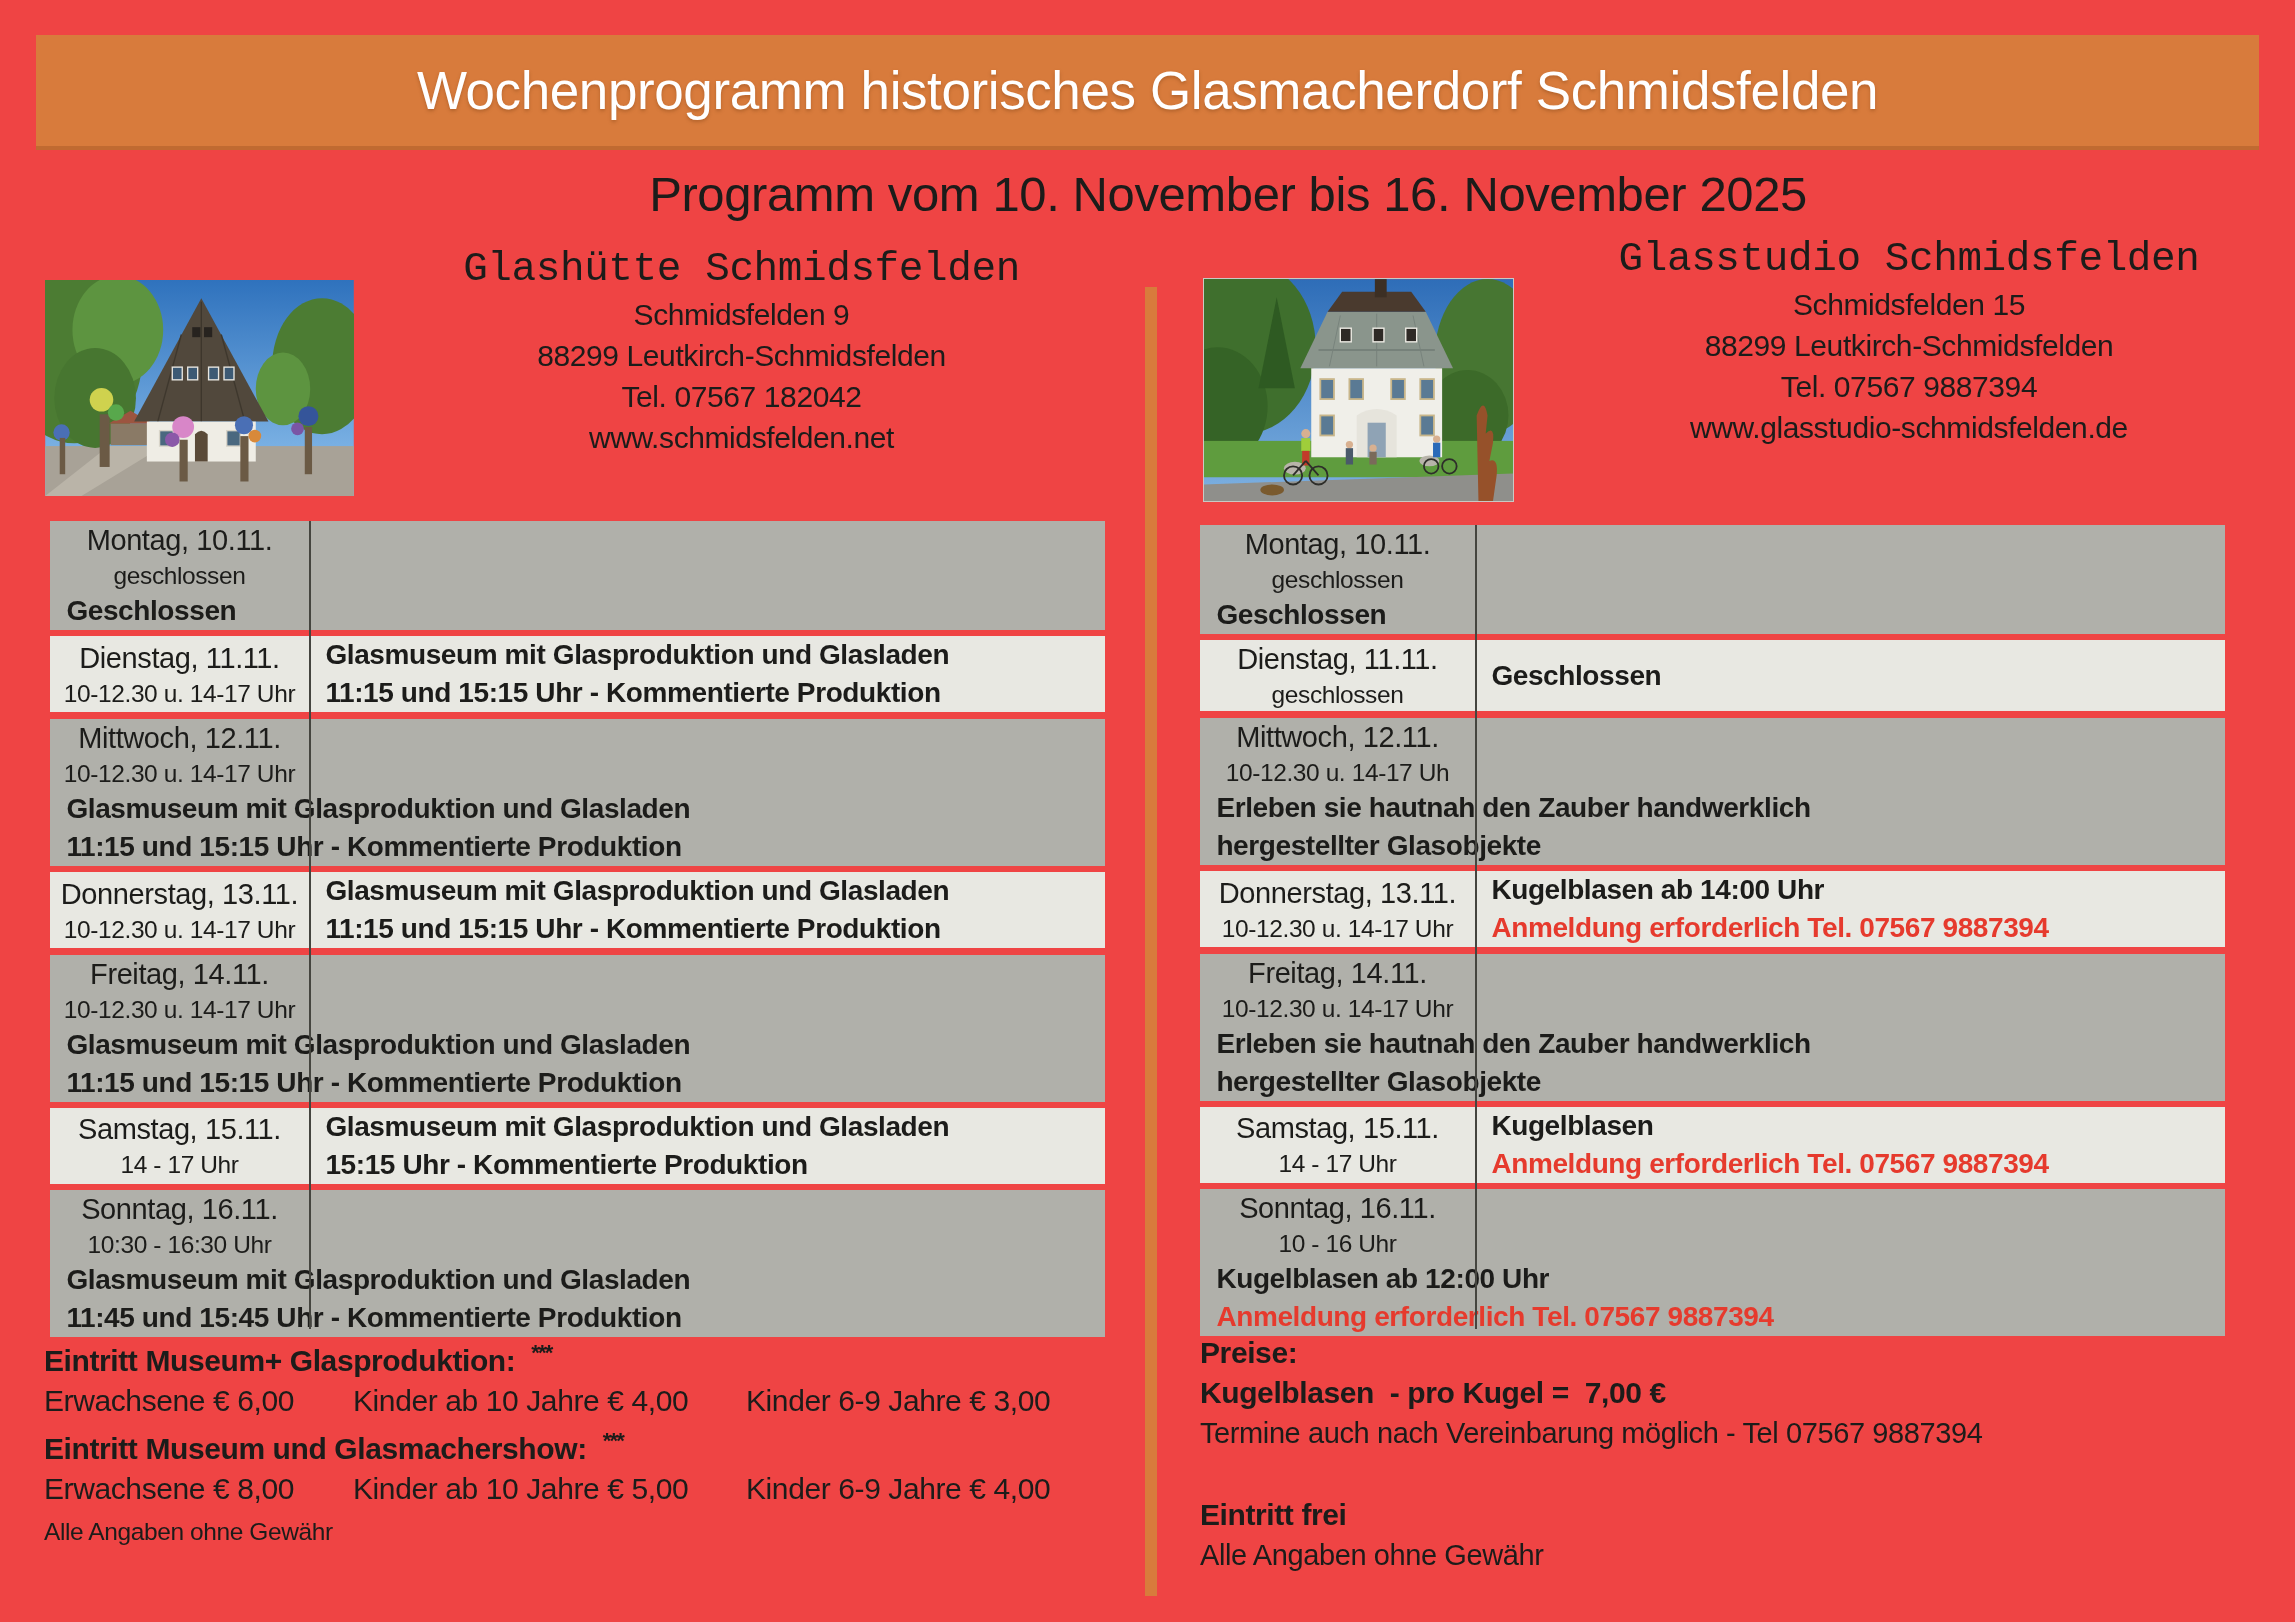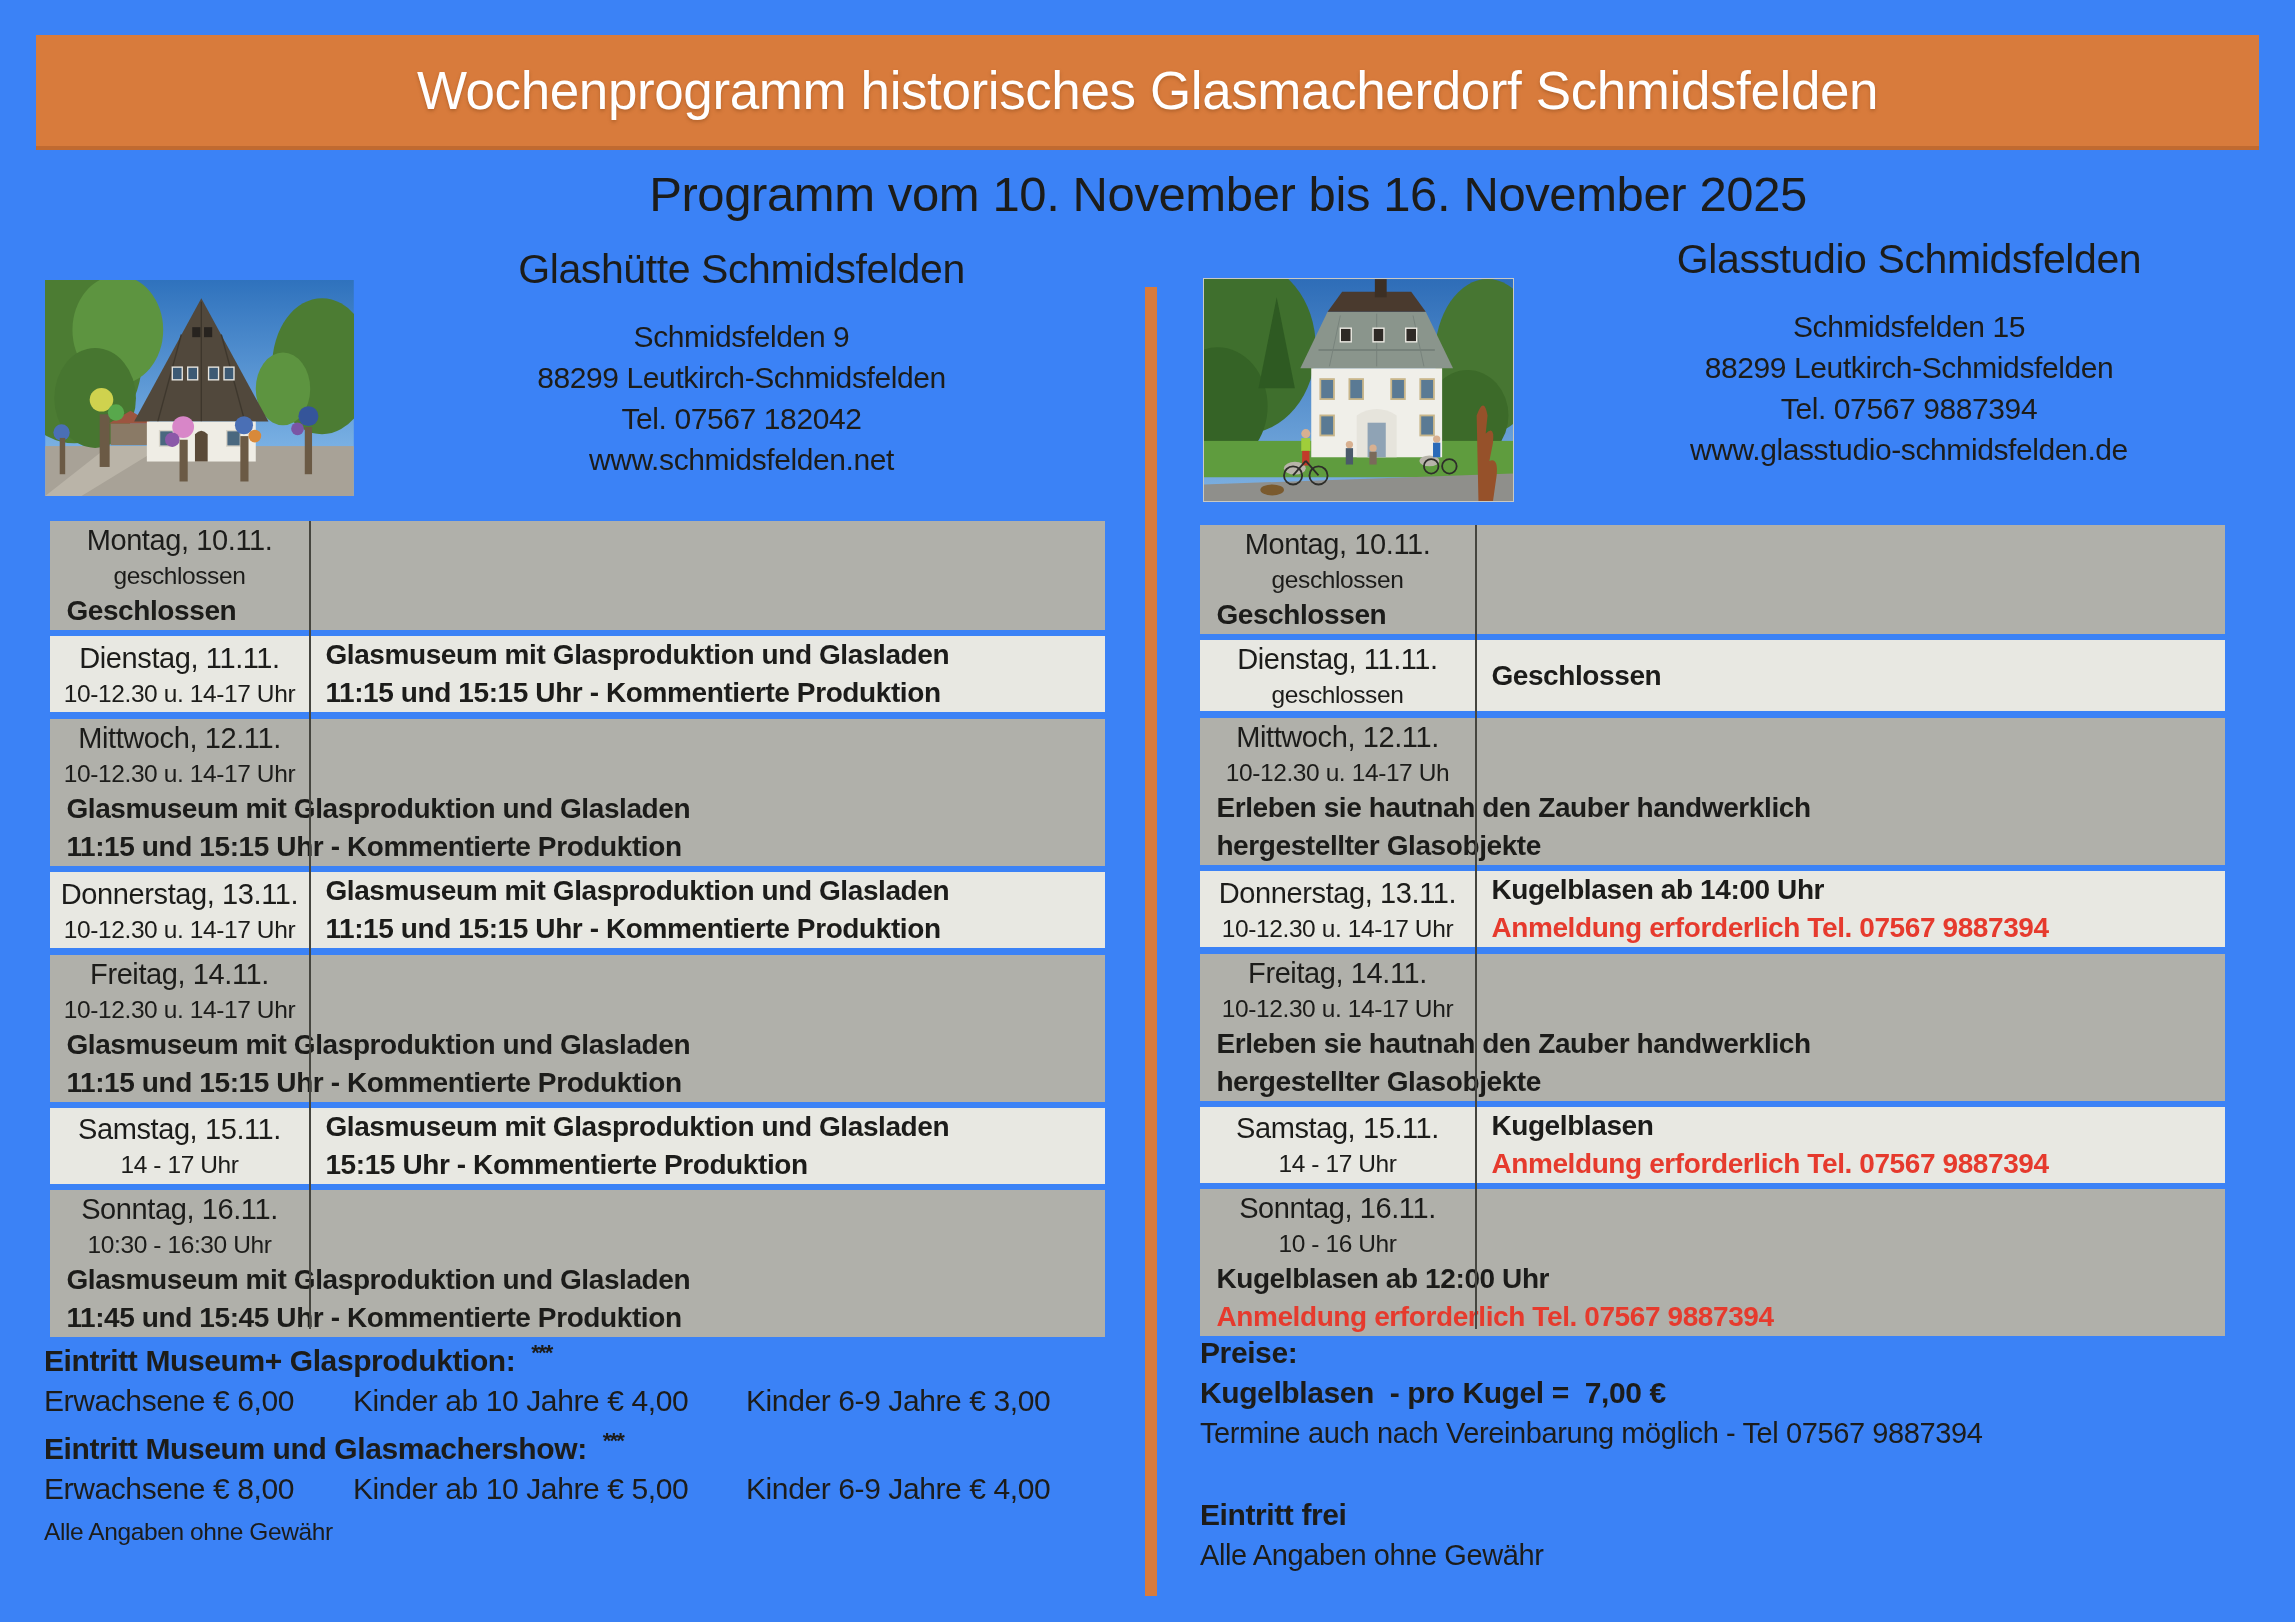--- a/index.html
+++ b/index.html
@@ -1,17 +1,17 @@
 <!DOCTYPE html>
 <html style="font-size:14.5px"><head>
 <meta charset="utf-8">
 <style>
   html,body { margin:0; padding:0; background:#ffffff; }
   .page {
-    position:relative; width:2296px; height:1623px; background:#3b82f6;
+    position:relative; width:2296px; height:1623px; background:#ef4444;
     font-family:"Liberation Sans", sans-serif; color:#1c1c1a;
     letter-spacing:-0.4px; overflow:hidden;
   }
 
   
   .banner {
     position:absolute; left:36px; top:35px; width:2223px; height:111px;
     background:#d87b3c; border-bottom:4.5px solid #c06a31;
     display:flex; align-items:center; justify-content:center;
   }
@@ -27,21 +27,21 @@
 
   
   .photo { position:absolute; font-size:0; }
   .photo svg { display:block; }
   .photo-left  { left:45px;  top:280px; }
   .photo-right { left:1203px; top:278px; border:0.9px solid #c9c9c4; }
 
   .venue-info { position:absolute; text-align:center; }
   .venue-info-left  { left:364px;  top:245px; width:755px; }
   .venue-info-right { left:1527px; top:235px; width:764px; }
-  .venue-name { font-size:41px; line-height:49px; margin-bottom:22px; }
+  .venue-name { font-size:41px; line-height:49px; margin-bottom:0;font-family:Liberation Mono, monospace; }
   .venue-line { font-size:30px; line-height:41px; }
 
   
   .schedule { position:absolute; display:flex; flex-direction:column; gap:6.4px; }
   .schedule-left  { left:50px;   top:521px; width:1055px; height:808px; }
   .schedule-right { left:1200px; top:525px; width:1025px; height:804px; }
   .srow { flex:1; display:flex; }
   .srow.dark  { background:#b0b0aa;flex-direction:column; }
   .srow.light { background:#e8e8e2; }
   .day-cell {

